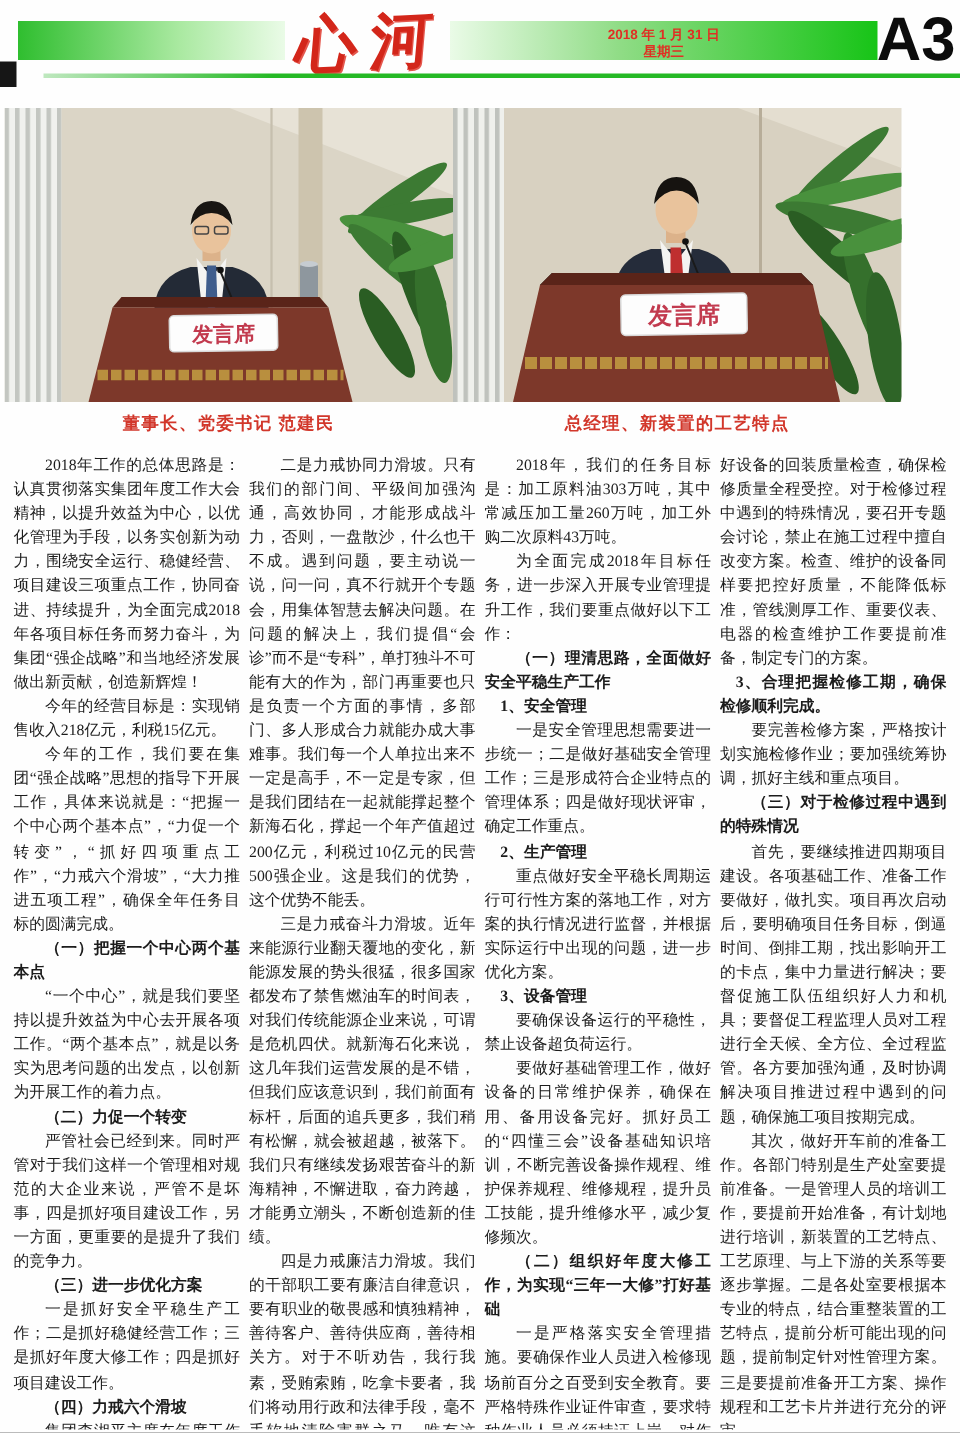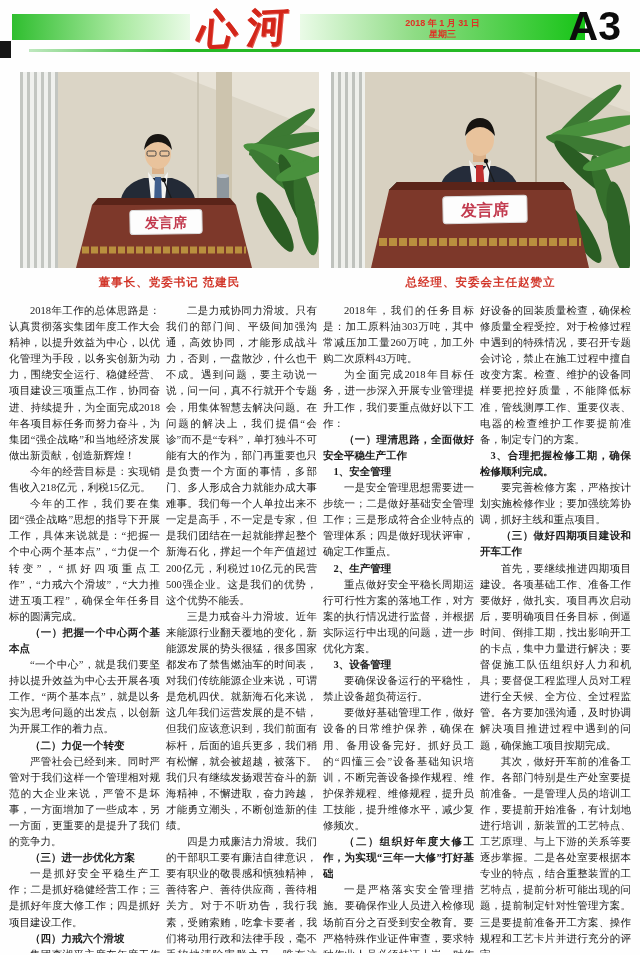--- a/index.html
+++ b/index.html
@@ -12,27 +12,27 @@
   .bar{position:absolute;top:14px;height:26px;}
   .bar-left{left:12px;width:178px;background:linear-gradient(90deg,#2fbe2f,#a9e9a0 60%,#eafbe7);}
   .bar-right{left:300px;width:285px;background:linear-gradient(90deg,#eafbe7,#8fdc85 40%,#17c417);
              display:flex;align-items:flex-end;justify-content:center;}
   .date-block{text-align:center;color:#e03024;font-weight:bold;font-size:9px;line-height:11px;
               font-family:"Liberation Sans",sans-serif;}
   .masthead-title{position:absolute;left:188px;top:1px;width:118px;text-align:center;
                   color:#d3261a;font-size:41px;font-weight:bold;letter-spacing:9px;
                   transform:rotate(-3deg) skewX(-8deg);text-shadow:1px 1px 0 #e4574d;
                   font-family:"DejaVu Serif",serif;white-space:nowrap;}
-  .page-number{position:absolute;right:19px;top:4px;font-size:41px;line-height:44px;color:#0c0c0c;
+  .page-number{position:absolute;right:3px;top:4px;font-size:41px;line-height:44px;color:#0c0c0c;
                font-family:"Liberation Sans",sans-serif;font-weight:600;}
   .masthead-rule{position:absolute;left:29px;right:0;top:49px;height:3px;
                  background:linear-gradient(90deg,#bfe8bf,#25b925 25%,#25b925);}
 
   
-  .photos{margin-top:14px;padding:0 10px 0 20px;display:flex;justify-content:space-between;}
+  .photos{margin-top:14px;padding:0 10px 0 3px;display:flex;}
   .photos figure{margin:0;width:299px;}
   .photos svg{display:block;width:299px;height:196px;}
   .photos figcaption{margin-top:7px;text-align:center;color:#d2372b;font-weight:bold;
                      font-size:11.5px;letter-spacing:1px;}
 
   
   .articles{margin-top:13px;padding:0 9px;display:flex;gap:6px;height:650px;overflow:hidden;}
   .col{flex:1 1 0;overflow:hidden;}
   .col p{margin:0;font-size:10.5px;line-height:16.1px;color:#1c1c1c;
          text-align:justify;text-indent:2em;}
@@ -153,34 +153,34 @@
           <path d="M66,110 L232,110 L240,118 L58,118 Z" fill="#5822166"></path>
           <path d="M66,110 L232,110 L240,118 L58,118 Z" fill="#5a2419"></path>
           <path d="M58,118 L240,118 L258,196 L40,196 Z" fill="#7d382a"></path>
           <line x1="48" y1="170" x2="250" y2="170" stroke="#b98f3e" stroke-width="8" stroke-dasharray="8 2"></line>
           <g transform="rotate(-1 154 138)">
             <rect x="112" y="124" width="84" height="27" rx="3" fill="#fdfdfd" stroke="#d9d9d9"></rect>
             <text x="154" y="143.5" text-anchor="middle" font-size="16" font-weight="bold" fill="#c23a4e">发言席</text>
           </g>
         </g>
       </svg>
-      <figcaption>总经理、安委会主任赵赞立</figcaption>
+      <figcaption>总经理、新装置的工艺特点</figcaption>
     </figure>
 
   </section>
 
   <section class="articles" id="columns">
       <div class="col">
         <p class="p">2018年工作的总体思路是：认真贯彻落实集团年度工作大会精神，以提升效益为中心，以优化管理为手段，以务实创新为动力，围绕安全运行、稳健经营、项目建设三项重点工作，协同奋进、持续提升，为全面完成2018年各项目标任务而努力奋斗，为集团“强企战略”和当地经济发展做出新贡献，创造新辉煌！</p>
         <p class="p">今年的经营目标是：实现销售收入218亿元，利税15亿元。</p>
         <p class="p">今年的工作，我们要在集团“强企战略”思想的指导下开展工作，具体来说就是：“把握一个中心两个基本点”，“力促一个转变”，“抓好四项重点工作”，“力戒六个滑坡”，“大力推进五项工程”，确保全年任务目标的圆满完成。</p>
         <p class="h1">（一）把握一个中心两个基本点</p>
         <p class="p">“一个中心”，就是我们要坚持以提升效益为中心去开展各项工作。“两个基本点”，就是以务实为思考问题的出发点，以创新为开展工作的着力点。</p>
         <p class="h1">（二）力促一个转变</p>
-        <p class="p">严管社会已经到来。同时严管对于我们这样一个管理相对规范的大企业来说，严管不是坏事，一方面增加了一些成本，另一方面，更重要的是提升了我们的竞争力。</p>
+        <p class="p">严管社会已经到来。同时严管对于我们这样一个管理相对规范的大企业来说，严管不是坏事，四是抓好项目建设工作，另一方面，更重要的是提升了我们的竞争力。</p>
         <p class="h1">（三）进一步优化方案</p>
         <p class="p">一是抓好安全平稳生产工作；二是抓好稳健经营工作；三是抓好年度大修工作；四是抓好项目建设工作。</p>
         <p class="h1">（四）力戒六个滑坡</p>
         <p class="p">集团李湘平主席在年度工作大会上谈到东明石化干部职工作风的时候，提出集团内部存在“十种主义”，这“十种主义”是大企业病的表现，务必加以遏制和根除。新海石化随着企业的不断发展壮大，大企业病的苗头已经显现，我们必须正视并重视这些不良苗头，下大力气将其扼杀在萌芽状态。</p>
       </div>
       <div class="col">
         <p class="p">二是力戒协同力滑坡。只有我们的部门间、平级间加强沟通，高效协同，才能形成战斗力，否则，一盘散沙，什么也干不成。遇到问题，要主动说一说，问一问，真不行就开个专题会，用集体智慧去解决问题。在问题的解决上，我们提倡“会诊”而不是“专科”，单打独斗不可能有大的作为，部门再重要也只是负责一个方面的事情，多部门、多人形成合力就能办成大事难事。我们每一个人单拉出来不一定是高手，不一定是专家，但是我们团结在一起就能撑起整个新海石化，撑起一个年产值超过200亿元，利税过10亿元的民营500强企业。这是我们的优势，这个优势不能丢。</p>
         <p class="p">三是力戒奋斗力滑坡。近年来能源行业翻天覆地的变化，新能源发展的势头很猛，很多国家都发布了禁售燃油车的时间表，对我们传统能源企业来说，可谓是危机四伏。就新海石化来说，这几年我们运营发展的是不错，但我们应该意识到，我们前面有标杆，后面的追兵更多，我们稍有松懈，就会被超越，被落下。我们只有继续发扬艰苦奋斗的新海精神，不懈进取，奋力跨越，才能勇立潮头，不断创造新的佳绩。</p>
         <p class="p">四是力戒廉洁力滑坡。我们的干部职工要有廉洁自律意识，要有职业的敬畏感和慎独精神，善待客户、善待供应商，善待相关方。对于不听劝告，我行我素，受贿索贿，吃拿卡要者，我们将动用行政和法律手段，毫不手软地清除害群之马。唯有这样，我们才能够赢得客户和社会的信赖和认可，永葆基业长青。</p>
       </div>
@@ -195,19 +195,19 @@
         <p class="h2">3、设备管理</p>
         <p class="p">要确保设备运行的平稳性，禁止设备超负荷运行。</p>
         <p class="p">要做好基础管理工作，做好设备的日常维护保养，确保在用、备用设备完好。抓好员工的“四懂三会”设备基础知识培训，不断完善设备操作规程、维护保养规程、维修规程，提升员工技能，提升维修水平，减少复修频次。</p>
         <p class="h1">（二）组织好年度大修工作，为实现“三年一大修”打好基础</p>
         <p class="p">一是严格落实安全管理措施。要确保作业人员进入检修现场前百分之百受到安全教育。要严格特殊作业证件审查，要求特种作业人员必须持证上岗。对作业现场发现的问题和违章行为，对不听劝阻的施工人员，要立即要求其停工整顿。</p>
       </div>
       <div class="col">
         <p class="cont">好设备的回装质量检查，确保检修质量全程受控。对于检修过程中遇到的特殊情况，要召开专题会讨论，禁止在施工过程中擅自改变方案。检查、维护的设备同样要把控好质量，不能降低标准，管线测厚工作、重要仪表、电器的检查维护工作要提前准备，制定专门的方案。</p>
         <p class="h2">3、合理把握检修工期，确保检修顺利完成。</p>
         <p class="p">要完善检修方案，严格按计划实施检修作业；要加强统筹协调，抓好主线和重点项目。</p>
-        <p class="h1">（三）做好四期项目建设和开车工作</p>
+        <p class="h1">（三）对于检修过程中遇到的特殊情况</p>
         <p class="p">首先，要继续推进四期项目建设。各项基础工作、准备工作要做好，做扎实。项目再次启动后，要明确项目任务目标，倒逼时间、倒排工期，找出影响开工的卡点，集中力量进行解决；要督促施工队伍组织好人力和机具；要督促工程监理人员对工程进行全天候、全方位、全过程监管。各方要加强沟通，及时协调解决项目推进过程中遇到的问题，确保施工项目按期完成。</p>
         <p class="p">其次，做好开车前的准备工作。各部门特别是生产处室要提前准备。一是管理人员的培训工作，要提前开始准备，有计划地进行培训，新装置的工艺特点、工艺原理、与上下游的关系等要逐步掌握。二是各处室要根据本专业的特点，结合重整装置的工艺特点，提前分析可能出现的问题，提前制定针对性管理方案。三是要提前准备开工方案、操作规程和工艺卡片并进行充分的评审。</p>
       </div>
     </section>
 
 </div>
 
 </body></html>

